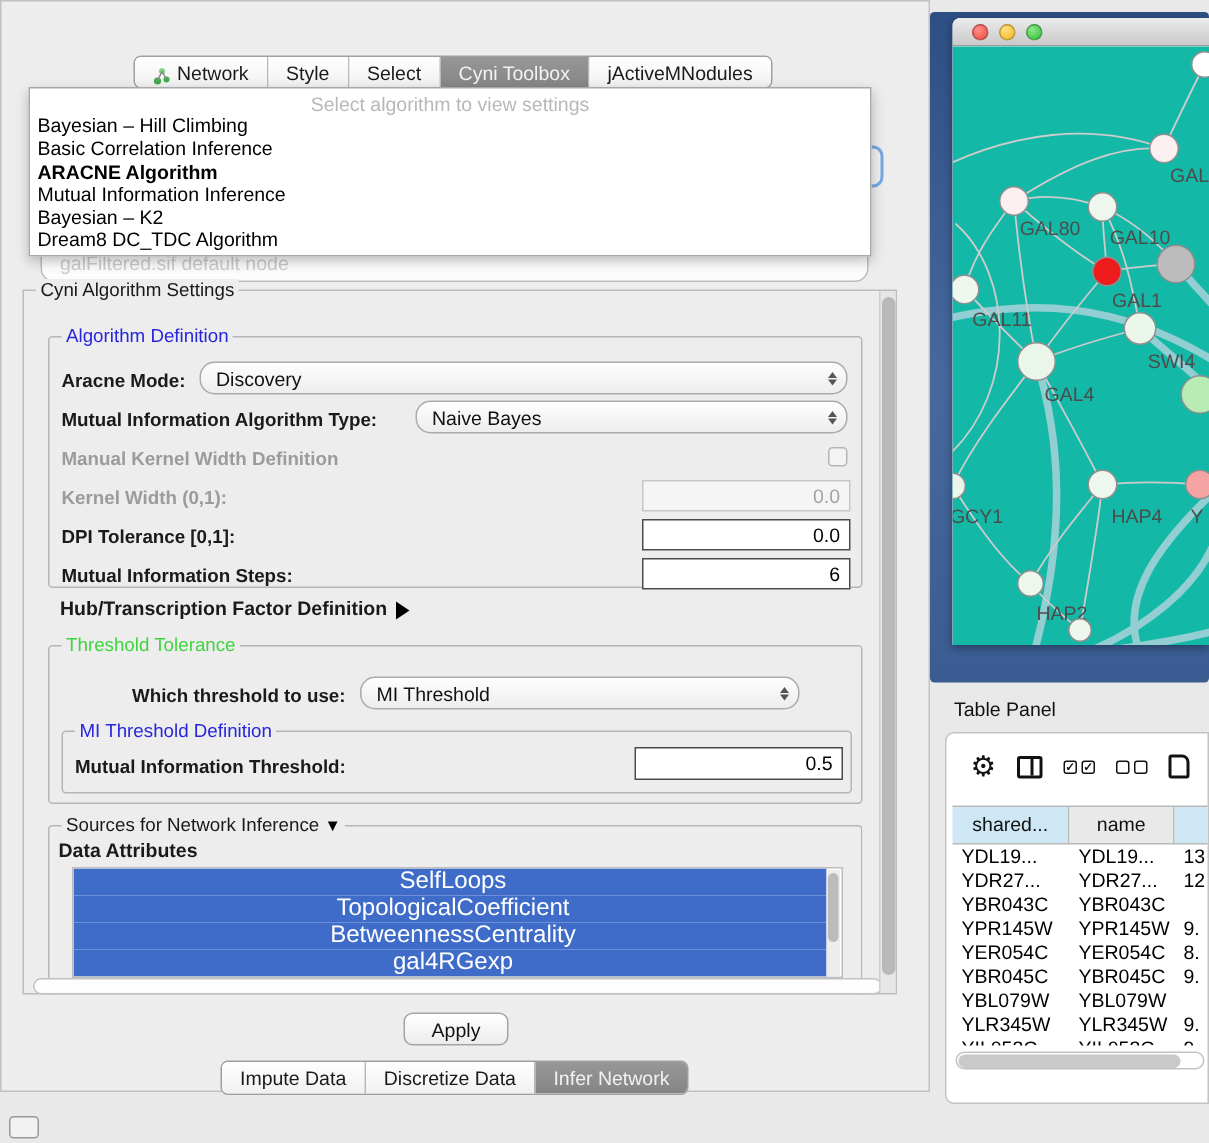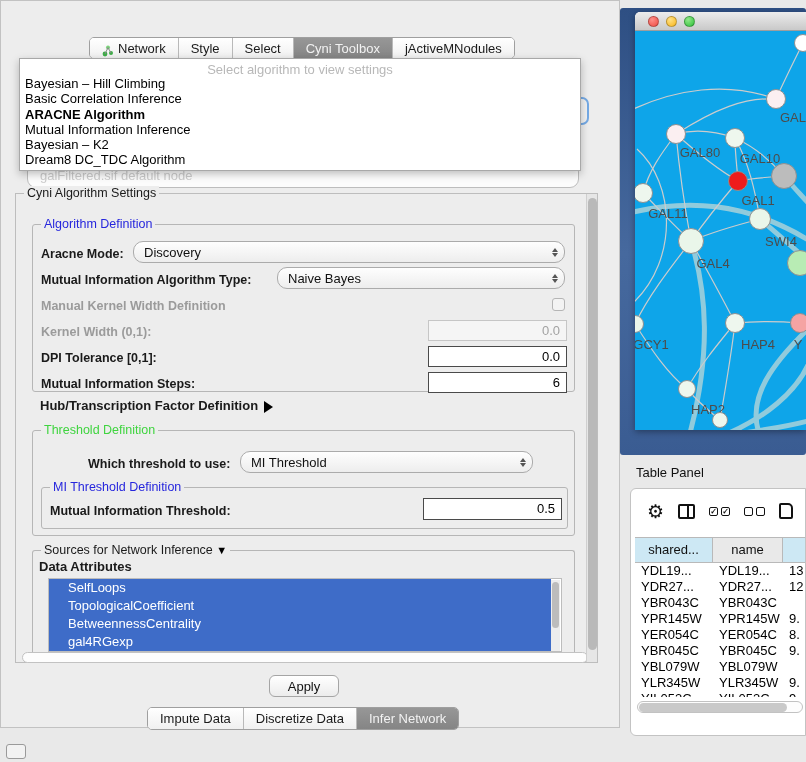--- a/index.html
+++ b/index.html
@@ -52,41 +52,41 @@
 
   .numinput { border:1.5px solid #4a4a4a; background:#ffffff; font-size:13px; color:#000; text-align:right; padding:0 6px; line-height:19px; }
   .numinput.disabled { border:1px solid #c6c6c6; background:#f5f5f5; color:#a2a2a2; }
   .checkbox { width:13px; height:13px; border:1px solid #b5b5b5; border-radius:3px; background:#f3f3f3; }
 
   .tri-right { display:inline-block; width:0; height:0; border-top:6px solid transparent; border-bottom:6px solid transparent; border-left:9px solid #000; margin-left:6px; vertical-align:middle; }
   .tri-down { font-size:11px; color:#000; }
 
   
   #attr-list { left:32px; top:384px; width:514px; height:74px; background:#ffffff; border:1px solid #bdbdbd; overflow:hidden; }
-  .list-item { height:18px; line-height:18px; font-size:13px; padding-left:19px; color:#000; }
+  .list-item { height:18px; line-height:18px; font-size:16px; padding-left:4px; color:#000;text-align:center; }
   .list-item.selected { background:#3e6cc8; color:#ffffff; width:calc(100% - 10px); }
   #attr-scroll { position:absolute; right:1px; top:1px; width:9px; height:72px; background:#ededed; }
   #attr-scroll .thumb { position:absolute; left:1px; top:2px; width:7px; height:46px; background:#bcbcbc; border-radius:4px; }
 
   .hscroll { background:#fdfdfd; border:1px solid #c2c2c2; border-radius:6px; }
   .vscroll-track { background:#e6e6e6; border-left:1px solid #cfcfcf; }
   .vscroll-thumb { position:absolute; left:1px; width:9px; background:#b9b9b9; border-radius:5px; }
 
   .btn { background:linear-gradient(#ffffff,#ececec); border:1px solid #a5a5a5; border-radius:6px; font-size:13px; color:#111; text-align:center; }
 
   #bottom-tabbar { left:146px; top:706px; height:23px; }
 
   #mini-panel-icon { left:6px; top:744px; width:20px; height:15px; border:1.5px solid #9a9a9a; border-radius:3px; background:#f2f2f2; }
 
   
   #net-frame { left:620px; top:8px; width:186px; height:447px; background:linear-gradient(180deg,#2e4f83,#46699e 55%,#3a5c92); border-radius:3px; }
   #net-window { left:635px; top:12px; width:171px; height:418px; background:#ffffff; border-radius:5px 0 0 0; overflow:hidden; box-shadow:0 2px 6px rgba(0,0,0,0.35); }
   #net-titlebar { left:0; top:0; width:100%; height:19px; background:linear-gradient(#ececec,#c9c9c9); border-bottom:1px solid #9e9e9e; border-radius:5px 0 0 0; }
   .light { top:4px; width:11px; height:11px; border-radius:50%; border:0.5px solid rgba(0,0,0,0.25); }
-  #net-canvas { left:0; top:19px; width:171px; height:399px; background:#0ea5e9; overflow:hidden; }
+  #net-canvas { left:0; top:19px; width:171px; height:399px; background:#14b8a6; overflow:hidden; }
   .node { position:absolute; border-radius:50%; border:1px solid #8f8f8f; }
   .node-label { position:absolute; font-size:13px; color:#4c4c4c; white-space:nowrap; transform:translate(-50%,-50%); }
 
   
   #table-panel-label { left:636px; top:465px; font-size:13px; color:#111; }
   #table-window { left:630px; top:488px; width:176px; height:248px; background:#ffffff; border:1px solid #c3c3c3; border-radius:6px 0 0 6px; overflow:hidden; }
   #table-toolbar { left:0; top:0; width:100%; height:44px; display:flex; align-items:center; gap:14px; padding-left:16px; }
   .gear { font-size:19px; color:#111; line-height:1; }
   .cols-icon { width:17px; height:15px; border:2px solid #111; border-radius:2px; position:relative; }
   .cols-icon:after { content:""; position:absolute; left:50%; top:0; width:2px; height:100%; background:#111; }
@@ -192,21 +192,21 @@
 
         <div class="flabel abs" style="left:8px; top:152px;">Mutual Information Steps:</div>
         <div class="numinput abs" style="left:395px; top:147px; width:139px; height:21px;">6</div>
       </div>
 
       <div class="flabel abs" style="left:24px; top:204px; font-size:13px;">
         <span>Hub/Transcription Factor Definition</span><span class="tri-right"></span>
       </div>
 
       <div class="group abs" style="left:16px; top:236px; width:543px; height:106px;">
-        <span class="legend green">Threshold Definition</span>
+        <span class="legend green">Threshold Tolerance</span>
 
         <div class="flabel abs" style="left:55px; top:26px;">Which threshold to use:</div>
         <div class="combo abs" style="left:207px; top:20px; width:293px; height:22px;">
           <span class="val">MI Threshold</span>
           <span class="stepper">
               <i class="up"></i>
               <i class="dn"></i>
             </span>
         </div>
 

